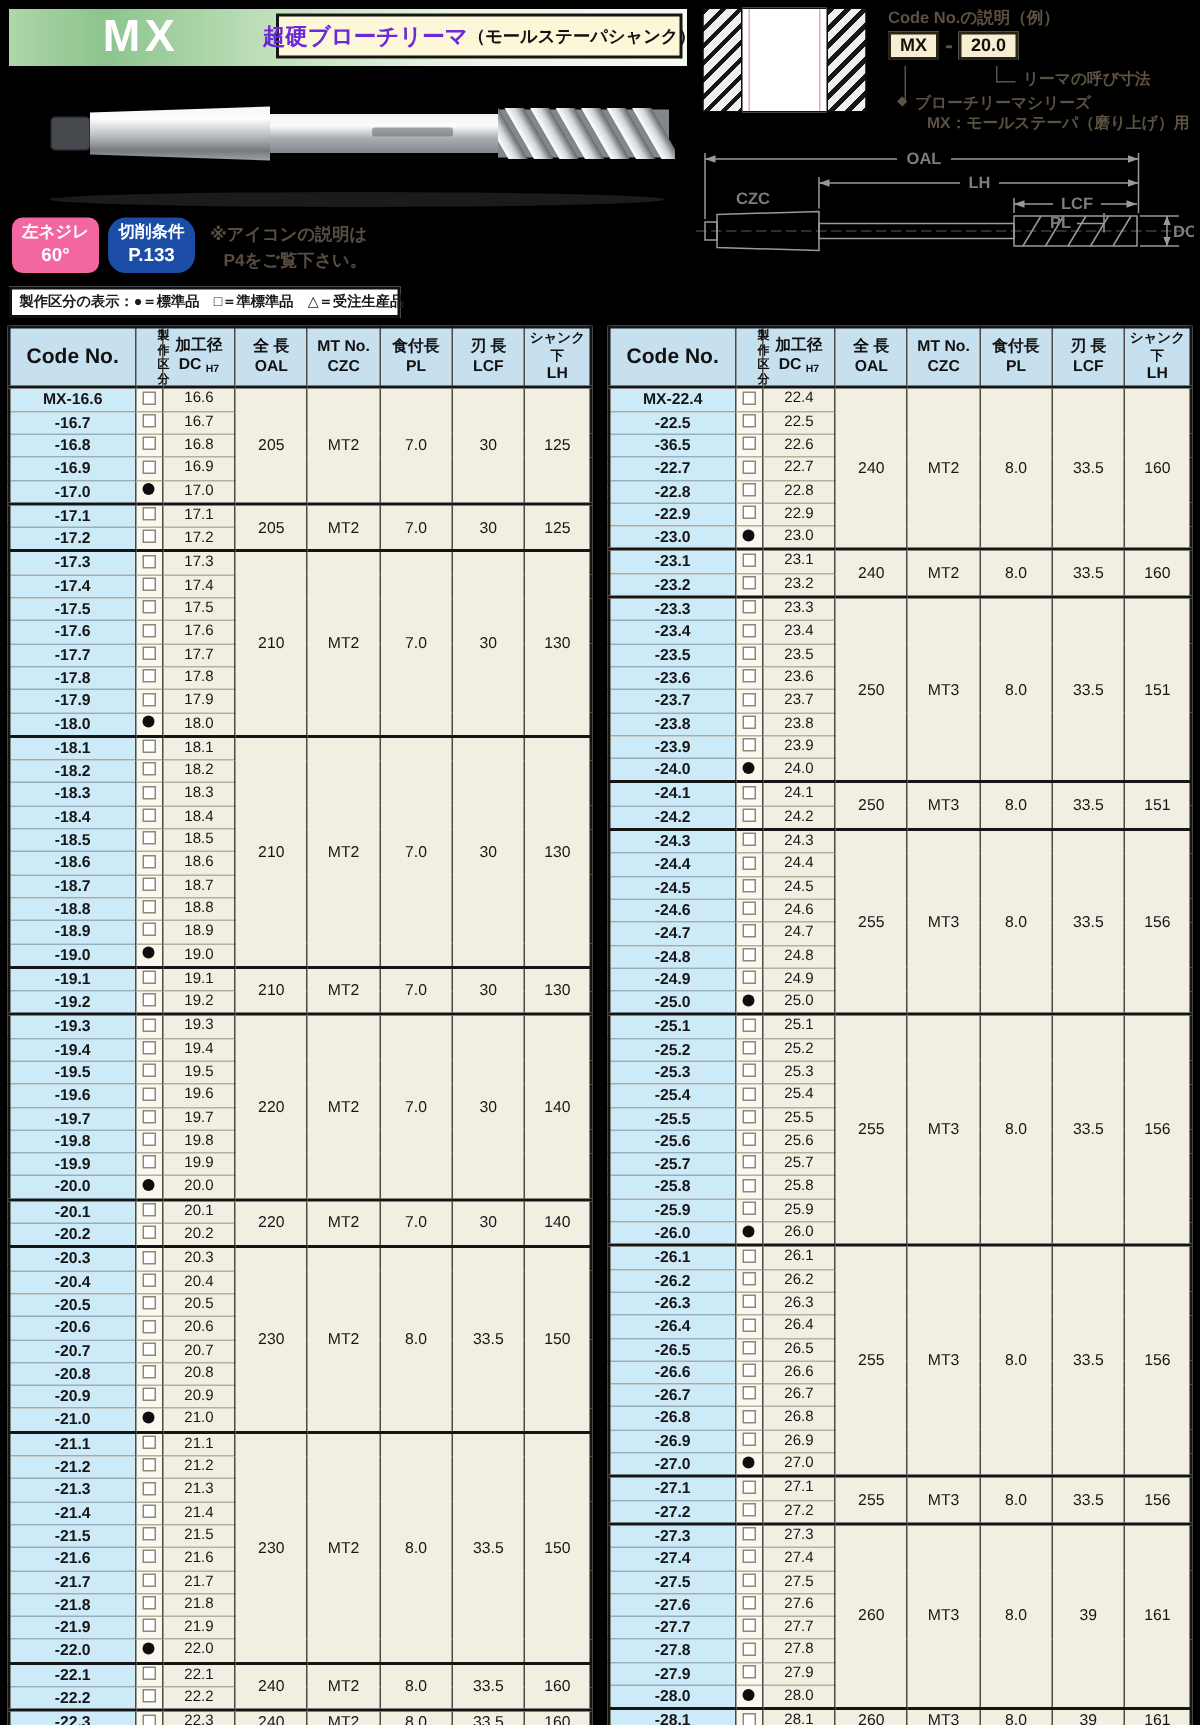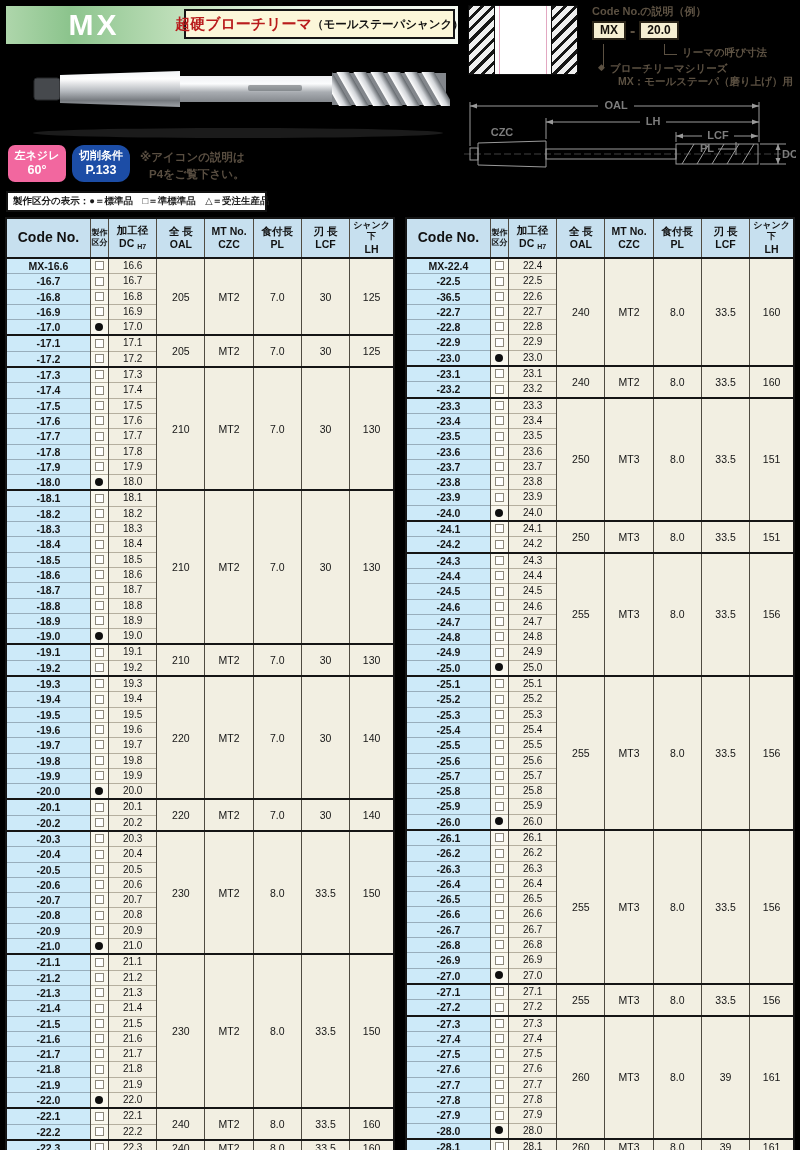--- a/index.html
+++ b/index.html
@@ -14,21 +14,21 @@
     position:absolute;left:6px;top:6px;width:452px;height:38px;
     background:linear-gradient(90deg,#aed6ab 0%,#8cc48d 14%,#bfdfba 38%,#e9f4e5 66%,#f5faf2 100%);
     display:flex;align-items:center;
   }
   .series{width:176px;text-align:center;color:#fff;font-size:30px;font-weight:bold;letter-spacing:3px;}
   .title-box{
     position:absolute;left:178px;top:3px;width:271px;height:30px;
     background:#fcf7d9;border:2px solid #161616;box-sizing:border-box;
     display:flex;align-items:center;justify-content:center;white-space:nowrap;
   }
-  .title-main{font-size:15px;font-weight:bold;color:#b91c1c;}
+  .title-main{font-size:15px;font-weight:bold;color:#6d28d9;}
   .title-paren{font-size:11.5px;font-weight:bold;color:#111;}
   
   .photo{position:absolute;left:8px;top:48px;}
   
   .xsec{position:absolute;left:468px;top:5px;display:flex;height:70px;}
   .hatch{width:27px;height:70px;background:repeating-linear-gradient(135deg,#161616 0 3px,#efefef 3px 8px);border:1px solid #090909;box-sizing:border-box;}
   .bore{width:56px;height:70px;background:#fff;border-top:1px solid #111;border-bottom:1px solid #111;box-sizing:border-box;position:relative;}
   .bore::before,.bore::after{content:"";position:absolute;top:0;bottom:0;width:1px;background:#e3a8c2;}
   .bore::before{left:4px;} .bore::after{right:4px;}
   
@@ -59,21 +59,21 @@
     font-size:9.5px;font-weight:bold;color:#1a1a1a;padding-left:5px;white-space:nowrap;
   }
   
   .cat-table{position:absolute;top:217px;width:390px;border-collapse:collapse;table-layout:fixed;background:#f2efe2;border:2px solid #151515;}
   #tableL{left:5px;} #tableR{left:405px;}
   .cat-table th{
     background:#c7e0ef;border:1px solid #4f4b42;border-bottom:2px solid #151515;
     font-size:10.5px;color:#111;height:38px;padding:0;line-height:1.25;font-weight:bold;
   }
   th.h-code{font-size:14px;}
-  th.h-mark{font-size:8px;line-height:1.2;}
+  th.h-mark{font-size:8px;line-height:1.2;padding-left:14px;}
   th.h-lh .jp{font-size:9px;}
   .sub{font-size:7px;vertical-align:-2px;}
   .cat-table td{
     border-left:1px solid #4f4b42;border-right:1px solid #4f4b42;
     padding:0;text-align:center;height:14.3px;line-height:14.3px;overflow:hidden;color:#151515;
   }
   td.code-cell{background:#cdeaf9;font-weight:bold;font-size:10.5px;border-top:1px solid #98aebc;}
   td.mark-cell{background:#faf8ee;border-top:1px solid #b5af9f;}
   td.dc-cell{background:#f2efe2;font-size:10px;border-top:1px solid #b5af9f;}
   td.spec-cell{background:#f2efe2;font-size:10.5px;border-top:2px solid #151515;}

